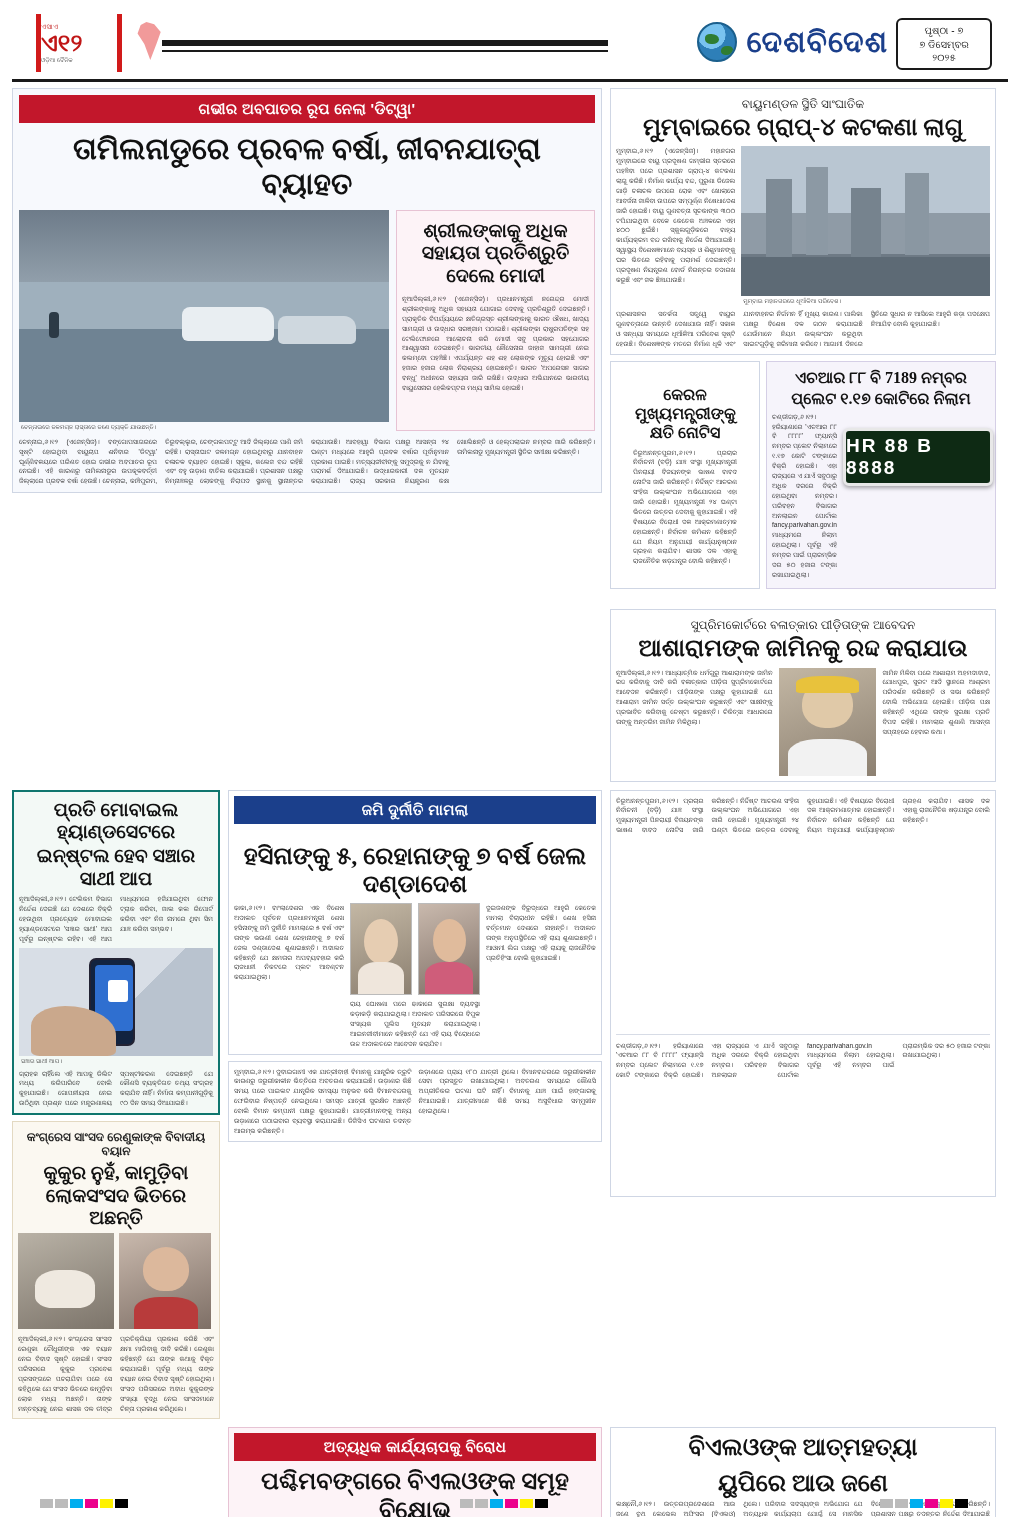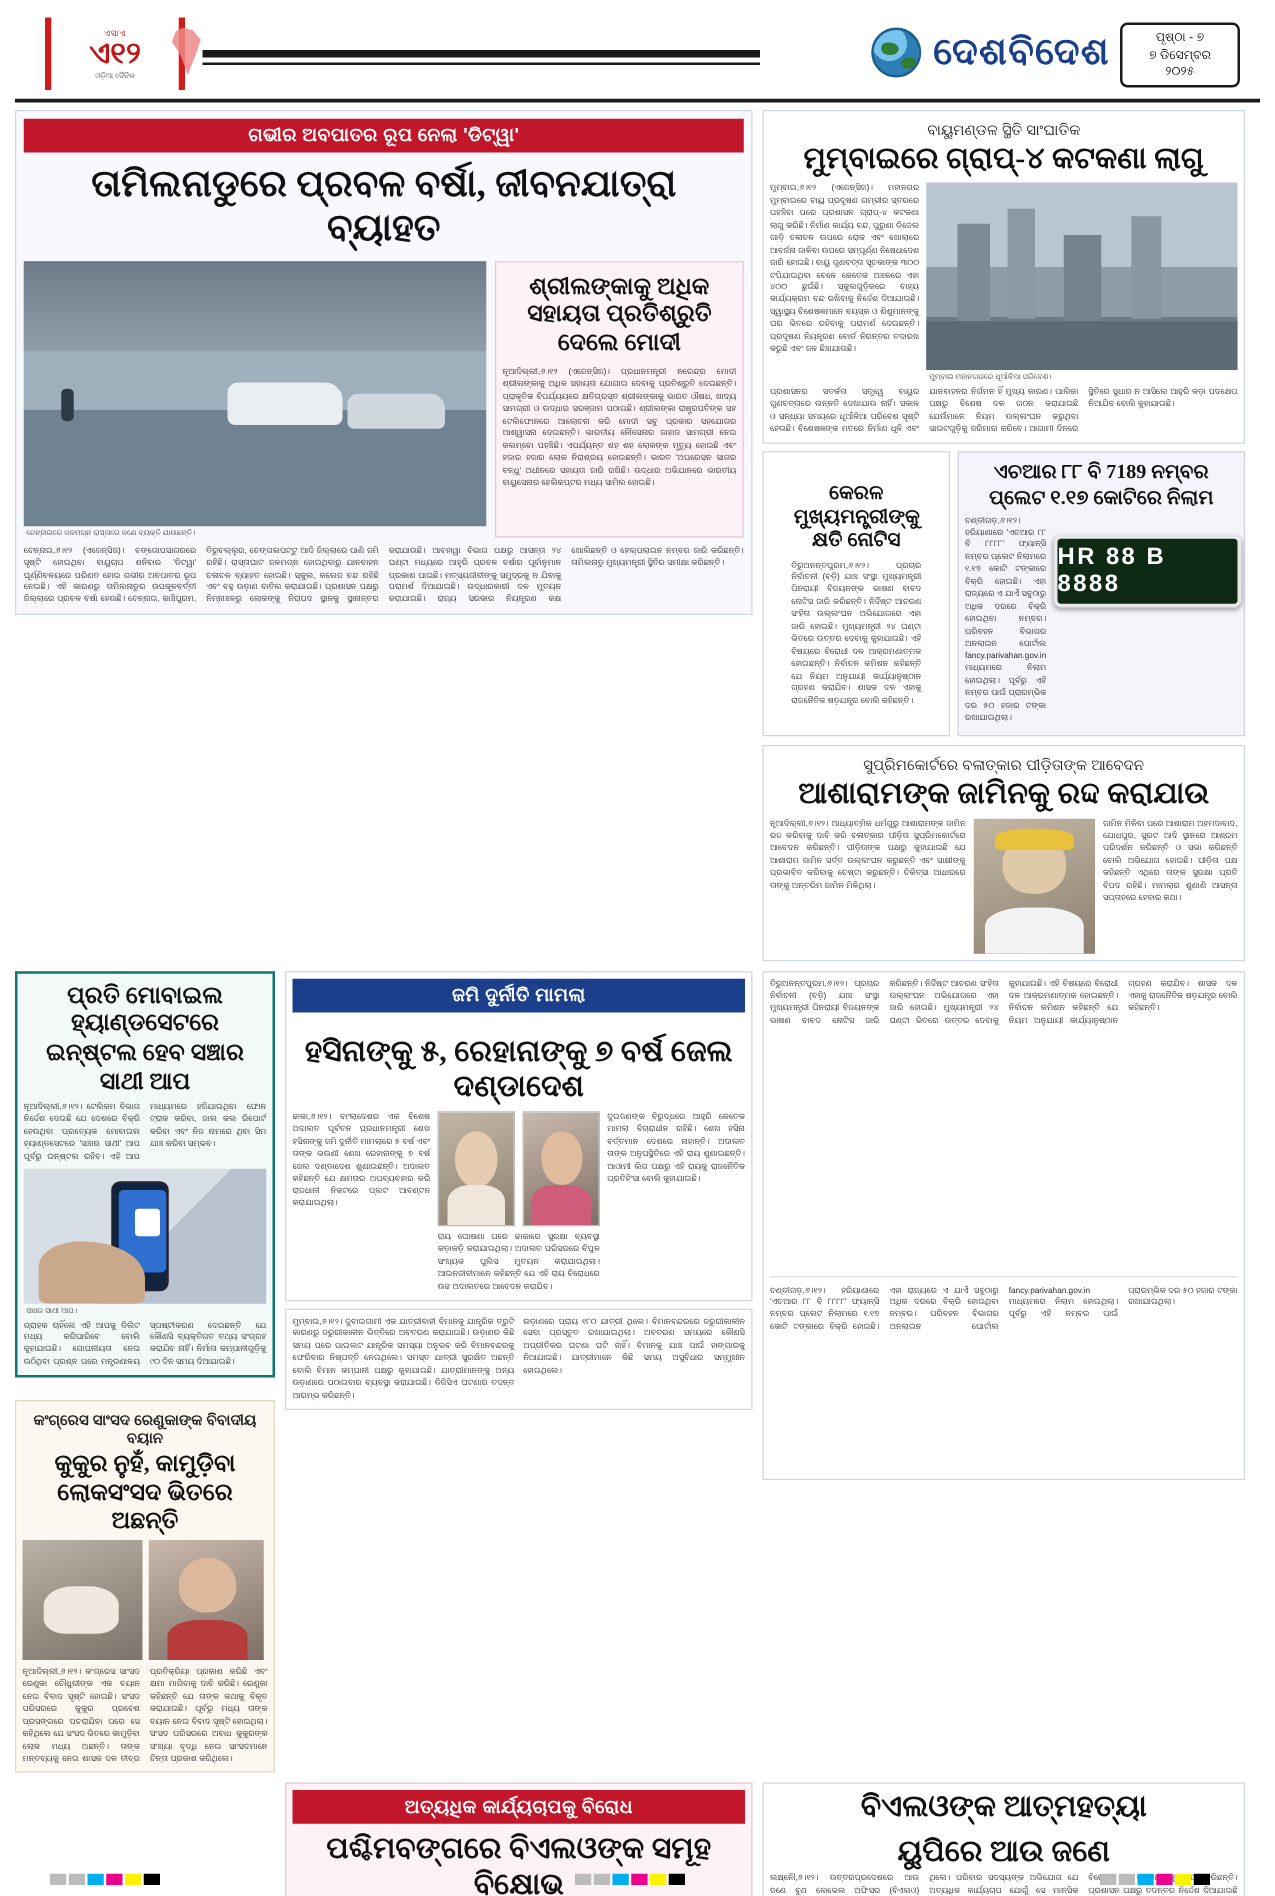--- a/index.html
+++ b/index.html
@@ -10,23 +10,23 @@
     font-family:"Liberation Sans", sans-serif;
     color:#111;
     overflow:hidden;
   }
   .page { position:relative; width:1020px; height:1517px; padding:10px 12px; }
 
   
   .masthead { position:relative; height:72px; border-bottom:3px solid #1a1a1a; }
   .logo-box { position:absolute; left:24px; top:4px; width:120px; height:62px; }
   .logo-bracket {
-    position:relative; width:112px; height:58px;
+    position:relative; width:86px; height:58px;
     border-left:5px solid #d11a1a; border-right:5px solid #d11a1a;
-    display:flex; flex-direction:column; align-items:center; justify-content:center;
+    display:flex; flex-direction:column; align-items:flex-start; justify-content:center;
   }
   .logo-top { font-size:7px; color:#c01616; letter-spacing:.5px; }
   .logo-main { font-size:24px; font-weight:bold; color:#c01616; line-height:1; }
   .logo-sub { font-size:6px; color:#555; margin-top:2px; }
   .logo-map { position:absolute; left:100px; top:8px; width:26px; height:38px;
     background:#e88; clip-path:polygon(40% 0,70% 6%,95% 26%,80% 55%,55% 100%,32% 58%,6% 30%,18% 8%);
     opacity:.85; }
   .head-rule { position:absolute; left:150px; top:30px; right:400px; height:6px; background:#1a1a1a; }
   .head-rule2 { position:absolute; left:150px; top:40px; right:400px; height:2px; background:#1a1a1a; }
   .section-title-wrap { position:absolute; right:120px; top:12px; display:flex; align-items:center; gap:10px; }
@@ -193,21 +193,21 @@
               <div class="body-text" style="width:68px;">ଚଣ୍ଡୀଗଡ଼,୬।୧୨। ହରିୟାଣାରେ 'ଏଚଆର ୮୮ ବି ୮୮୮୮' ଫ୍ୟାନ୍ସି ନମ୍ବର ପ୍ଲେଟ ନିଲାମରେ ୧.୧୭ କୋଟି ଟଙ୍କାରେ ବିକ୍ରି ହୋଇଛି। ଏହା ରାଜ୍ୟରେ ଏ ଯାଏଁ ସବୁଠାରୁ ଅଧିକ ଦରରେ ବିକ୍ରି ହୋଇଥିବା ନମ୍ବର। ପରିବହନ ବିଭାଗର ଅନଲାଇନ ପୋର୍ଟାଲ fancy.parivahan.gov.in ମାଧ୍ୟମରେ ନିଲାମ ହୋଇଥିଲା। ପୂର୍ବରୁ ଏହି ନମ୍ବର ପାଇଁ ପ୍ରାରମ୍ଭିକ ଦର ୫୦ ହଜାର ଟଙ୍କା ରଖାଯାଇଥିଲା।</div>
               <div style="width:150px; display:flex; align-items:flex-start; justify-content:center; padding-top:16px;">
                 <div class="plate">
                   <span>HR 88 B 8888</span>
                 </div>
               </div>
             </div>
           </div>
         </div>
 
-        <div class="box" style="padding:5px; margin-top:7px;">
+        <div class="box" style="padding:5px; margin-top:20px;">
           <div class="subhead">ସୁପ୍ରିମକୋର୍ଟରେ ବଳାତ୍କାର ପୀଡ଼ିତାଙ୍କ ଆବେଦନ</div>
           <div class="headline med" style="padding:2px 2px 5px;">ଆଶାରାମଙ୍କ ଜାମିନକୁ ରଦ୍ଦ କରାଯାଉ</div>
           <div style="display:flex; gap:6px;">
             <div class="body-text" style="width:160px;">ନୂଆଦିଲ୍ଲୀ,୬।୧୨। ଆଧ୍ୟାତ୍ମିକ ଧର୍ମଗୁରୁ ଆଶାରାମଙ୍କ ଜାମିନ ରଦ୍ଦ କରିବାକୁ ଦାବି କରି ବଳାତ୍କାର ପୀଡ଼ିତା ସୁପ୍ରିମକୋର୍ଟରେ ଆବେଦନ କରିଛନ୍ତି। ପୀଡ଼ିତାଙ୍କ ପକ୍ଷରୁ କୁହାଯାଇଛି ଯେ ଆଶାରାମ ଜାମିନ ସର୍ତ୍ତ ଉଲ୍ଲଂଘନ କରୁଛନ୍ତି ଏବଂ ସାକ୍ଷୀଙ୍କୁ ପ୍ରଭାବିତ କରିବାକୁ ଚେଷ୍ଟା କରୁଛନ୍ତି। ଚିକିତ୍ସା ଆଧାରରେ ତାଙ୍କୁ ଅନ୍ତରିମ ଜାମିନ ମିଳିଥିଲା।</div>
             <div style="width:100px;">
               <div class="photo ph-portrait" style="height:108px;">
                 <div style="position:absolute;left:24%;top:12%;width:52%;height:44%;background:#e0c9a8;border-radius:50% 50% 45% 45%;"></div>
                 <div style="position:absolute;left:18%;top:8%;width:64%;height:16%;background:#e8c23c;border-radius:40% 40% 10% 10%;"></div>
                 <div style="position:absolute;left:10%;bottom:0;width:80%;height:34%;background:#f2f2f2;border-radius:40% 40% 0 0;"></div>
               </div>
@@ -228,21 +228,21 @@
           <div class="photo ph-phone" style="height:108px; margin-top:4px;">
             <div style="position:absolute;left:36%;top:10%;width:46px;height:88px;background:#12233f;border-radius:7px;border:2px solid #223;"></div>
             <div style="position:absolute;left:39%;top:16%;width:38px;height:66px;background:#2f6fd0;border-radius:4px;"></div>
             <div style="position:absolute;left:46%;top:30%;width:20px;height:22px;background:#fff;border-radius:3px;"></div>
             <div style="position:absolute;left:6%;bottom:0;width:44%;height:46%;background:#caa88c;border-radius:40% 60% 10% 10%;"></div>
           </div>
           <div class="caption">ସଞ୍ଚାର ସାଥୀ ଆପ।</div>
           <div class="body-text cols2" style="margin-top:4px;">ଗ୍ରାହକ ଚାହିଁଲେ ଏହି ଆପକୁ ଡିଲିଟ ମଧ୍ୟ କରିପାରିବେ ବୋଲି କୁହାଯାଇଛି। ଗୋପନୀୟତା ନେଇ ଉଠିଥିବା ପ୍ରଶ୍ନ ପରେ ମନ୍ତ୍ରଣାଳୟ ସ୍ପଷ୍ଟୀକରଣ ଦେଇଛନ୍ତି ଯେ କୌଣସି ବ୍ୟକ୍ତିଗତ ତଥ୍ୟ ସଂଗ୍ରହ କରାଯିବ ନାହିଁ। ନିର୍ମାତା କମ୍ପାନୀଗୁଡ଼ିକୁ ୯୦ ଦିନ ସମୟ ଦିଆଯାଇଛି।</div>
         </div>
 
-        <div class="box cream" style="padding:5px; margin-top:18px;">
+        <div class="box cream" style="padding:5px; margin-top:6px;">
           <div class="subhead" style="font-weight:bold;">କଂଗ୍ରେସ ସାଂସଦ ରେଣୁକାଙ୍କ ବିବାଦୀୟ ବୟାନ</div>
           <div class="headline sm" style="padding:4px 2px 0;">କୁକୁର ନୁହଁ, କାମୁଡ଼ିବା</div>
           <div class="headline sm" style="padding:0 2px 4px;">ଲୋକସଂସଦ ଭିତରେ ଅଛନ୍ତି</div>
           <div style="display:flex; gap:5px;">
             <div class="photo ph-dog" style="width:96px; height:96px;">
               <div style="position:absolute;left:18%;top:38%;width:62%;height:40%;background:#efe9e0;border-radius:40% 40% 30% 30%;"></div>
             </div>
             <div class="photo ph-woman" style="width:92px; height:96px;">
               <div style="position:absolute;left:26%;top:14%;width:50%;height:46%;background:#dcb89c;border-radius:50% 50% 45% 45%;"></div>
               <div style="position:absolute;left:16%;bottom:0;width:70%;height:34%;background:#b83b3b;border-radius:40% 40% 0 0;"></div>

